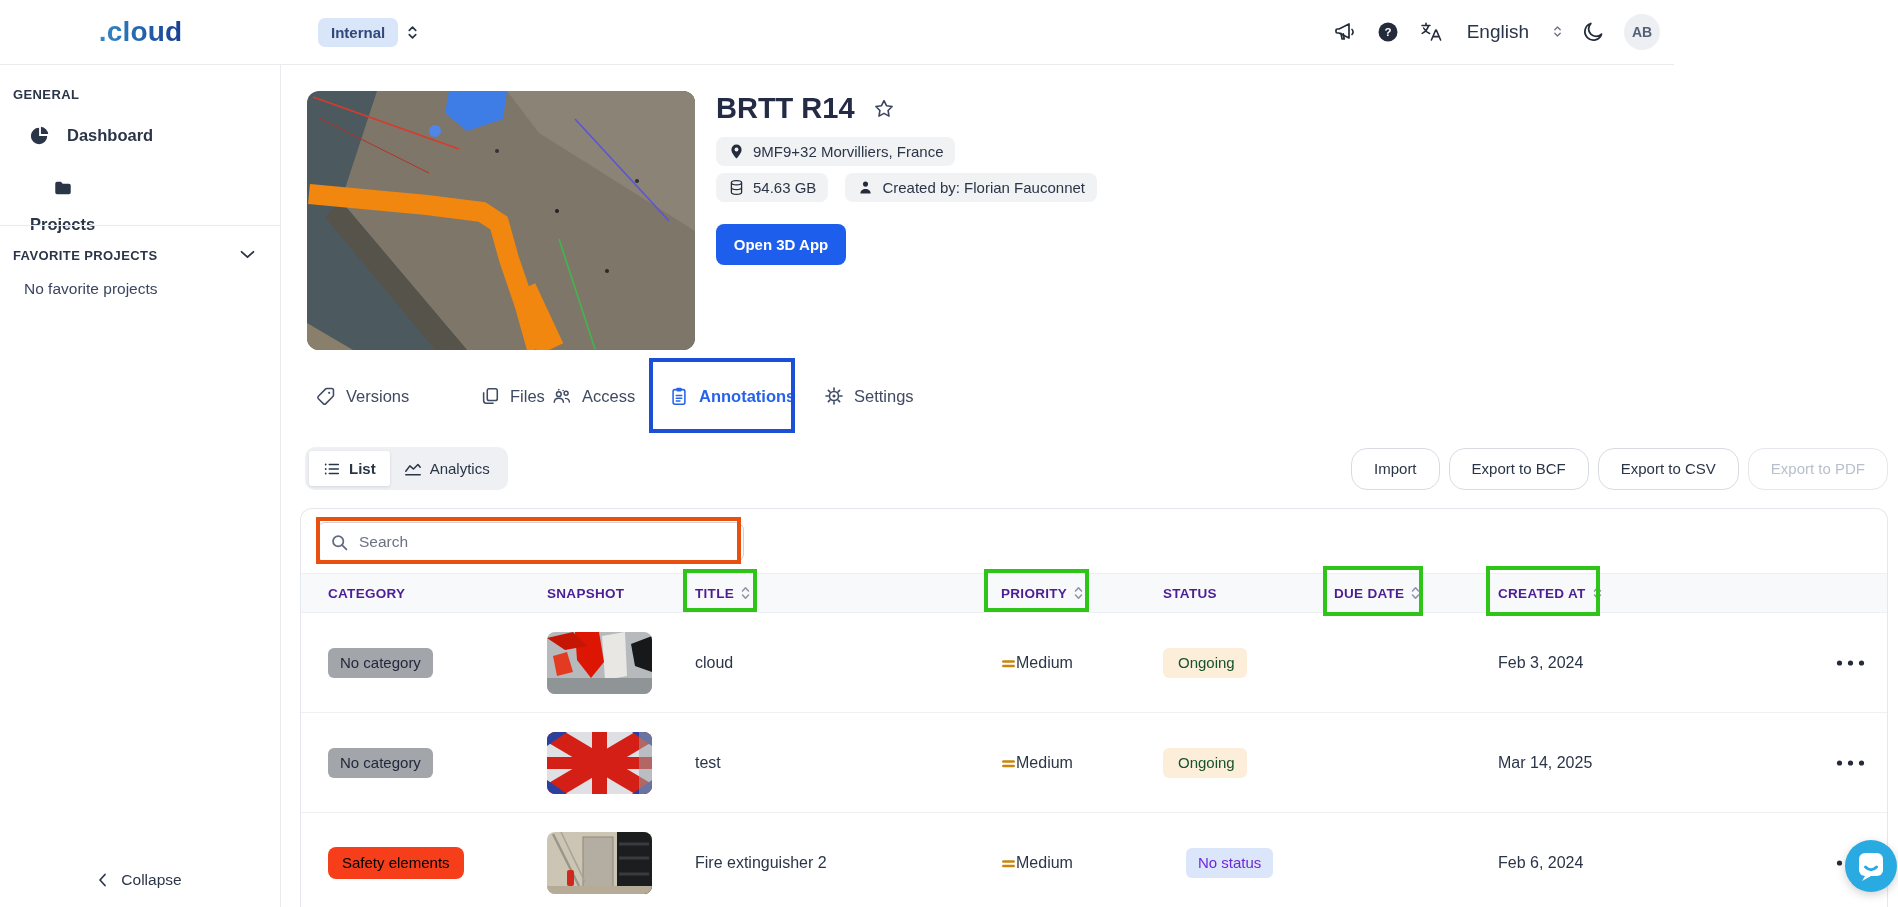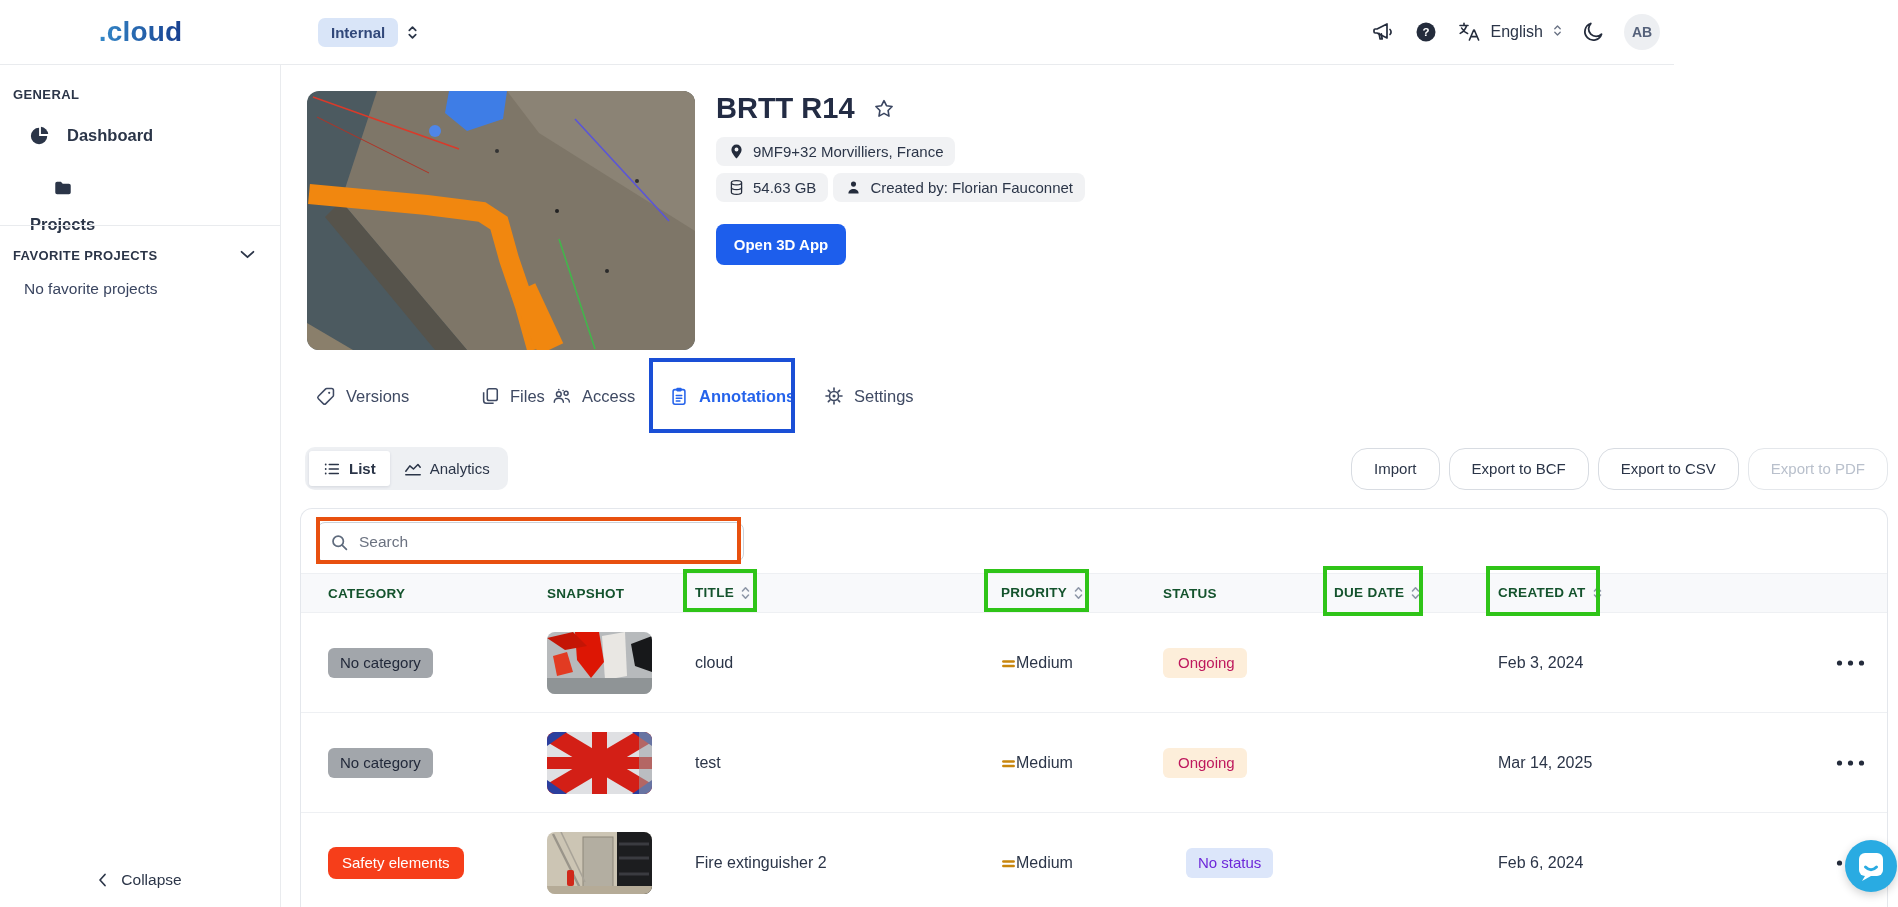--- a/index.html
+++ b/index.html
@@ -10,21 +10,21 @@
   .topbar { position:absolute; left:0; top:0; width:1674px; height:65px; background:#fff;
     border-bottom:1px solid #e9ebee; display:flex; align-items:center; z-index:40; }
   .logo-wrap { width:281px; display:flex; justify-content:center; }
   .logo { font-size:28px; font-weight:800; letter-spacing:.2px;
     background:linear-gradient(90deg,#3589c9,#173f8f); -webkit-background-clip:text; background-clip:text; color:transparent; }
   .ws-pill { margin-left:37px; background:#d9e5f8; color:#31487a; font-size:15px; font-weight:600;
     padding:6px 13px; border-radius:7px; }
   .ws-caret { margin-left:9px; color:#2b3548; display:flex; align-items:center; }
   .top-right { margin-left:auto; display:flex; align-items:center; gap:19px; padding-right:14px; }
   .tb-icon { width:24px; height:24px; color:#242c3c; display:flex; align-items:center; justify-content:center; cursor:pointer; }
-  .lang { display:flex; align-items:center; gap:10px; font-size:16px; color:#2b3548; cursor:pointer; }
+  .lang { display:flex; align-items:center; gap:24px; font-size:19px; color:#2b3548; cursor:pointer; }
   .lang-caret { color:#6a7385; }
   .avatar { width:36px; height:36px; border-radius:50%; background:#edeff2; color:#55617a;
     font-size:14px; font-weight:600; display:flex; align-items:center; justify-content:center; }
 
   
   .sidebar { position:absolute; left:0; top:65px; width:281px; bottom:0; background:#fff;
     border-right:1px solid #e9ebee; z-index:20; }
   .side-label { font-size:13px; font-weight:700; color:#2b3548; letter-spacing:.4px; }
   .s-general { position:absolute; left:13px; top:22px; }
   .side-item { position:absolute; left:30px; display:flex; align-items:center; gap:17px;
@@ -46,21 +46,21 @@
   .proj-thumb svg { display:block; }
 
   .proj-head { position:absolute; left:435px; top:27px; display:flex; align-items:center; gap:17px; }
   .proj-title { font-size:29px; font-weight:800; color:#232c44; }
   .star { width:24px; height:24px; color:#3a4560; cursor:pointer; }
 
   .pill { display:inline-flex; align-items:center; gap:8px; background:#f1f2f4; border-radius:8px;
     height:29px; padding:0 12px; font-size:15px; color:#2b3548; }
   .pill svg { width:17px; height:17px; color:#242c3c; }
   .p-loc { position:absolute; left:435px; top:72px; }
-  .meta-row { position:absolute; left:435px; top:108px; display:flex; gap:5px; }
+  .meta-row { position:absolute; left:435px; top:108px; display:flex; gap:17px; }
   .btn-primary { position:absolute; left:435px; top:159px; width:130px; height:41px; background:#1d5eec;
     border:none; border-radius:8px; color:#fff; font-size:15px; font-weight:700; cursor:pointer;
     font-family:inherit; }
 
   
   .tabs { position:absolute; left:0; top:300px; height:63px; width:100%; }
   .tabs-border { position:absolute; left:19px; right:10px; top:362px; height:1px; background:#e9ebee; }
   .tab { position:absolute; top:0; height:62px; display:flex; align-items:center; gap:10px;
     font-size:16.5px; color:#3f4a63; cursor:pointer; }
   .tab svg { width:20px; height:20px; }
@@ -88,30 +88,30 @@
     border:1px solid #ccd2d9; border-radius:8px; display:flex; align-items:center; padding:0 12px; gap:10px; }
   .search-box svg { width:19px; height:19px; color:#5f6b7d; flex:none; }
   .search-box input { border:none; outline:none; flex:1; font-size:15.5px; color:#2b3548;
     font-family:inherit; background:transparent; }
   .search-box input::placeholder { color:#6b7280; }
 
   .thead { position:absolute; left:0; right:0; top:64px; height:40px; background:#f8f9fb;
     border-top:1px solid #eef0f3; border-bottom:1px solid #eef0f3; }
   .grid { display:grid; grid-template-columns:219px 148px 306px 162px 171px 164px 260px 1fr;
     padding-left:27px; align-items:center; height:100%; }
-  .th { display:flex; align-items:flex-start; gap:6px; font-size:13.5px; font-weight:600; color:#14532d;
+  .th { display:flex; align-items:flex-end; gap:6px; font-size:13.5px; font-weight:600; color:#4c1d95;
     letter-spacing:.3px; }
   .th .sort { width:11px; height:16px; }
   .trow { position:absolute; left:0; right:0; height:100px; border-bottom:1px solid #eef0f3; }
   .r0{top:104px} .r1{top:204px} .r2{top:304px}
   .td { font-size:16px; color:#2b3548; display:flex; align-items:center; }
   .badge { display:inline-block; font-size:15px; padding:6px 12px; border-radius:6px; line-height:1.2; }
   .cat-gray { background:#a2a6ab; color:#22293a; }
-  .cat-red { background:#f63e1a; color:#ffffff; border-radius:8px; padding:7px 14px; font-weight:500;text-align:right; }
-  .st-ongoing { background:#fdeeda; color:#be185d;padding-left:15px; }
+  .cat-red { background:#f63e1a; color:#000000; border-radius:8px; padding:7px 14px; font-weight:500;text-align:right; }
+  .st-ongoing { background:#fdeeda; color:#14532d;padding-left:15px; }
   .st-none { background:#dce6fa; color:#6d28d9;margin-left:23px; }
   .snap { width:105px; height:62px; border-radius:8px; overflow:hidden; display:block; cursor:pointer; }
   .snap svg { display:block; }
   .prio { gap:0; }
   .prio svg { width:15px; height:15px; }
   .menu-td { justify-content:flex-end; padding-right:20px; }
   .dots { cursor:pointer; display:flex; padding:6px 2px; }
   .dots svg { width:29px; height:6px; fill:#242c3c; }
 
   

